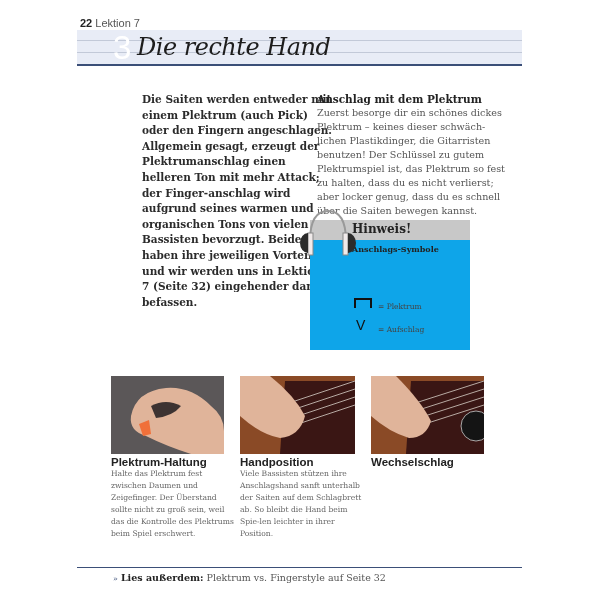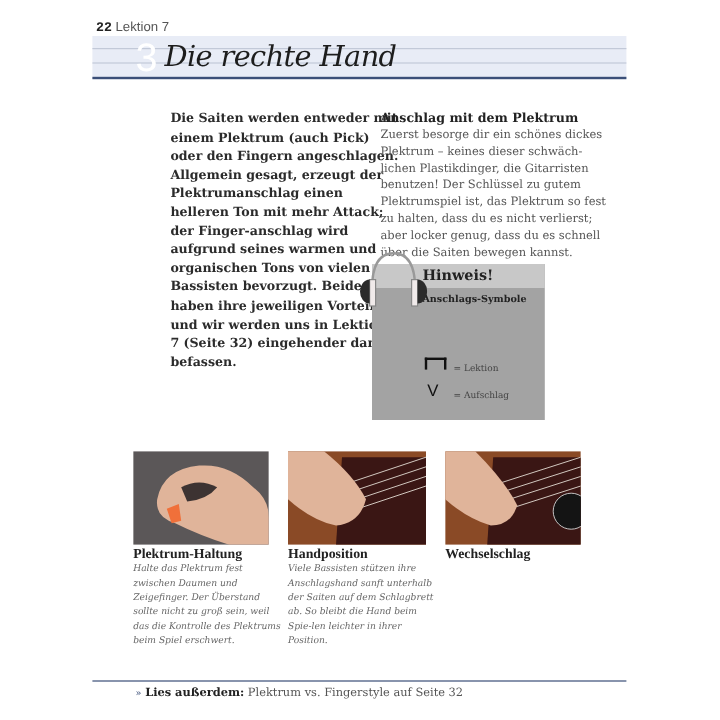--- a/index.html
+++ b/index.html
@@ -1,39 +1,39 @@
 <!DOCTYPE html>
 <html><head>
 <meta charset="utf-8">
 <style>
   html, body { margin:0; padding:0; }
   body { width:600px; height:600px; background:#ffffff; position:relative; overflow:hidden; font-family:"DejaVu Serif", serif; color:#2a2a2a; }
   .pagehead { position:absolute; left:80px; top:17px; font-family:"Liberation Sans", sans-serif; font-size:11px; color:#555; }
-  .pagehead b { color:#222;font-family:Liberation Mono, monospace; }
+  .pagehead b { color:#222; }
   .band { position:absolute; left:77px; top:30px; width:445px; height:34px; background:#e8ecf6; border-bottom:2px solid #3b4f78; }
   .band .line { position:absolute; left:0; width:100%; height:1px; background:#c2c9d8; }
   .band .num { position:absolute; left:36px; top:-1px; font-family:"Liberation Sans", sans-serif; font-size:33px; color:#ffffff; }
   .band .title { position:absolute; left:60px; top:3px; font-family:"DejaVu Serif", serif; font-style:italic; font-size:24px; color:#1d1d1d; letter-spacing:-0.5px; }
   .intro { position:absolute; left:110px; top:92px; width:190px; font-size:10.5px; line-height:15.6px; font-weight:bold; color:#2b2b2b;margin-left:32px; }
   .right { position:absolute; left:305px; top:92px; width:190px; font-size:9.6px; line-height:14px; color:#555;margin-left:12px; }
   .right .h { font-weight:bold; color:#222; font-size:10.5px; }
-  .hint { position:absolute; left:310px; top:220px; width:144px; height:130px; background:#a3a3a3; }
+  .hint { position:absolute; left:310px; top:220px; width:160px; height:130px; background:#0ea5e9; }
   .hint .bar { position:absolute; left:0; top:0; width:100%; height:20px; background:#c8c8c8; }
   .hint .htitle { position:absolute; left:42px; top:2px; font-weight:bold; font-size:12px; color:#222; }
   .hint .sub { position:absolute; left:42px; top:24px; font-size:8px; font-weight:bold; color:#222;text-align:right; }
   .hint .desc { position:absolute; left:42px; top:35px; width:135px; font-size:8px; line-height:12px; color:#444; }
   .hint .sym1 { position:absolute; left:44px; top:78px; width:14px; height:8px; border:2px solid #111; border-bottom:none; }
   .hint .sym2 { position:absolute; left:46px; top:97px; font-family:"Liberation Sans", sans-serif; font-size:14px; color:#111; }
   .hint .lab1 { position:absolute; left:68px; top:82px; font-size:7.5px; color:#444; }
   .hint .lab2 { position:absolute; left:68px; top:105px; font-size:7.5px; color:#444; }
   .phones { position:absolute; left:300px; top:207px; width:56px; height:50px; }
   .photo { position:absolute; top:376px; height:78px; }
   .cap { position:absolute; top:456px; width:125px; }
-  .cap .ct { font-family:Liberation Serif, serif; font-weight:bold; font-size:11.5px; color:#222; }
-  .cap .cd { font-style:italic; font-size:7.6px; line-height:12px; color:#666; }
+  .cap .ct { font-family:Liberation Sans, sans-serif; font-weight:bold; font-size:11.5px; color:#222; }
+  .cap .cd { font-size:7.6px; line-height:12px; color:#666; }
   .footline { position:absolute; left:77px; top:567px; width:445px; height:1px; background:#3b4f78; }
   .foot { position:absolute; left:113px; top:572px; font-size:9.5px; color:#555; }
   .foot .arr { font-size:8px; color:#3b4f78; }
   .foot .lbl { font-weight:bold; color:#222; }
 </style>
 </head>
 <body>
 
 <div class="pagehead">
   <b>22</b>
@@ -52,21 +52,21 @@
 <div class="right">
   <div class="h">Anschlag mit dem Plektrum</div>
   <div>Zuerst besorge dir ein schönes dickes Plektrum – keines dieser schwäch-lichen Plastikdinger, die Gitarristen benutzen! Der Schlüssel zu gutem Plektrumspiel ist, das Plektrum so fest zu halten, dass  du es nicht verlierst; aber locker genug, dass du es schnell über die Saiten bewegen kannst.</div>
 </div>
 
 <div class="hint">
   <div class="bar"></div>
   <div class="htitle">Hinweis!</div>
   <div class="sub">Anschlags-Symbole</div>
   <div class="sym1"></div>
-  <div class="lab1">= Lektion</div>
+  <div class="lab1">= Plektrum</div>
   <div class="sym2">V</div>
   <div class="lab2">= Aufschlag</div>
 </div>
 
 <svg class="phones" viewBox="0 0 56 50">
   <path d="M10 34 Q10 4 28 4 Q46 4 46 34" fill="none" stroke="#999" stroke-width="2"></path>
   <rect x="8" y="26" width="5" height="22" fill="#f0eaea" stroke="#888" stroke-width="1"></rect>
   <rect x="43" y="26" width="5" height="22" fill="#f0eaea" stroke="#888" stroke-width="1"></rect>
   <path d="M8 26 A8 10 0 0 0 8 46 Z" fill="#2b2b2b"></path>
   <path d="M48 26 A8 10 0 0 1 48 46 Z" fill="#2b2b2b"></path>

